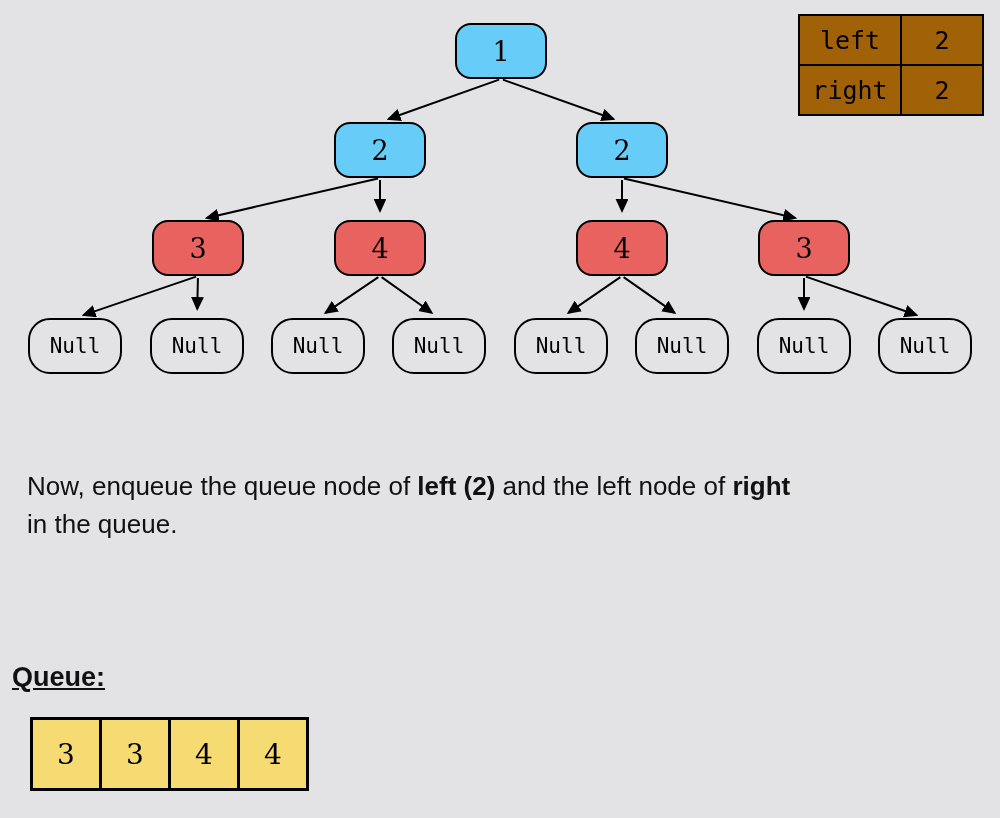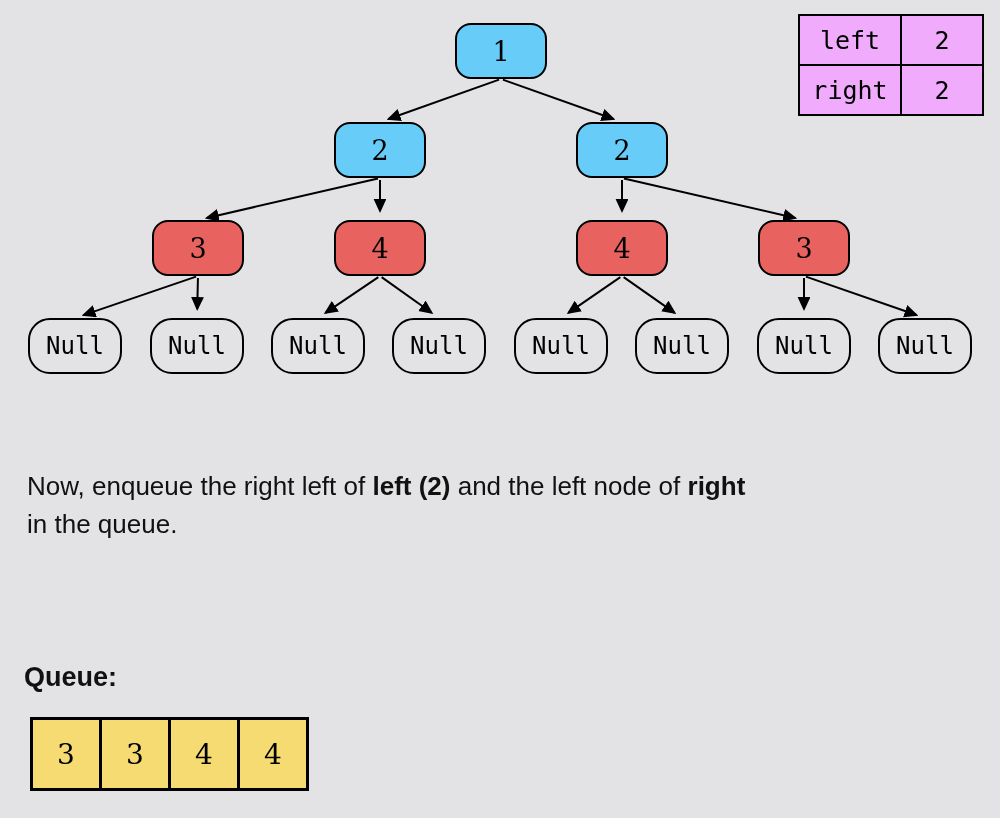--- a/index.html
+++ b/index.html
@@ -45,35 +45,35 @@
     font-size: 27px;
     line-height: 1;
   }
   .tree-node.blue  { background: #67ccf8; }
   .tree-node.red   { background: #e8635f; }
   .tree-node.null  {
     background: #e3e3e5;
     border-width: 2px;
     border-radius: 22px;
     font-family: "DejaVu Sans Mono", "Liberation Mono", monospace;
-    font-size: 24px;
+    font-size: 21px;
     letter-spacing: 0px;
   }
 
   
   #pointer-table {
     position: absolute;
     left: 798px;
     top: 14px;
     border-collapse: collapse;
     background: #c2c2c2;
   }
   #pointer-table td {
     border: 2.5px solid #000;
-    background: #f0abfc;
+    background: #a16207;
     font-family: "DejaVu Sans Mono", "Liberation Mono", monospace;
     font-size: 25px;
     color: #000;
     height: 48px;
     padding: 0 10px;
     text-align: center;
     white-space: nowrap;
   }
   #pointer-table td.key   { width: 80px; text-align: center; }
   #pointer-table td.val   { width: 60px; }
@@ -88,25 +88,26 @@
     line-height: 1.45;
     color: #111;
     white-space: nowrap;
   }
   #narrative .line { display: block; }
   #narrative b { font-weight: bold; }
 
   
   #queue-label {
     position: absolute;
-    left: 24px;
+    left: 12px;
     top: 662px;
     font-size: 27px;
     font-weight: bold;
     color: #111;
+    text-decoration: underline;
   }
   #queue-strip {
     position: absolute;
     left: 30px;
     top: 717px;
     display: flex;
   }
   .queue-cell {
     box-sizing: border-box;
     width: 72px;
@@ -206,21 +207,21 @@
       <td class="val">2</td>
     </tr>
     <tr>
       <td class="key">right</td>
       <td class="val">2</td>
     </tr>
   </tbody>
 </table>
 
 <div id="narrative">
-  <span class="line"><span>Now, enqueue the right left of </span><b>left (2)</b><span> and the left node of </span><b>right</b></span>
+  <span class="line"><span>Now, enqueue the queue node of </span><b>left (2)</b><span> and the left node of </span><b>right</b></span>
   <span class="line">in the queue.</span>
 </div>
 
 <div id="queue-label">Queue:</div>
 <div id="queue-strip">
     <div class="queue-cell" style="background: rgb(245, 219, 114);">3</div>
     <div class="queue-cell" style="background: rgb(245, 219, 114);">3</div>
     <div class="queue-cell" style="background: rgb(245, 219, 114);">4</div>
     <div class="queue-cell" style="background: rgb(245, 219, 114);">4</div>
   </div>

